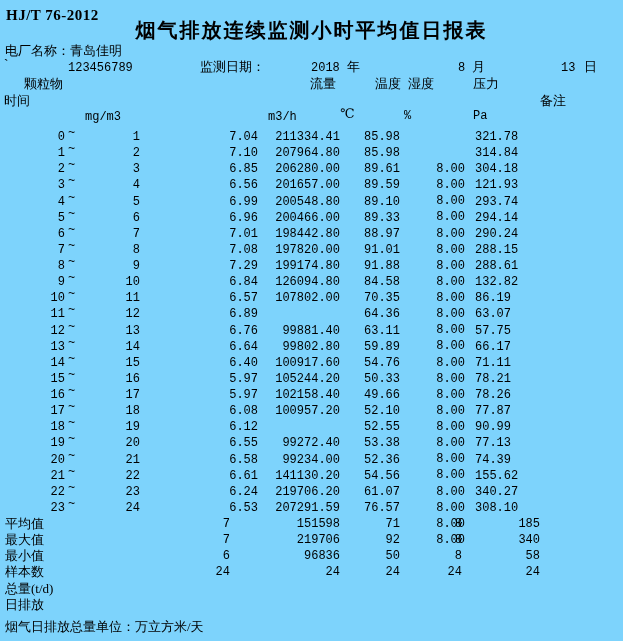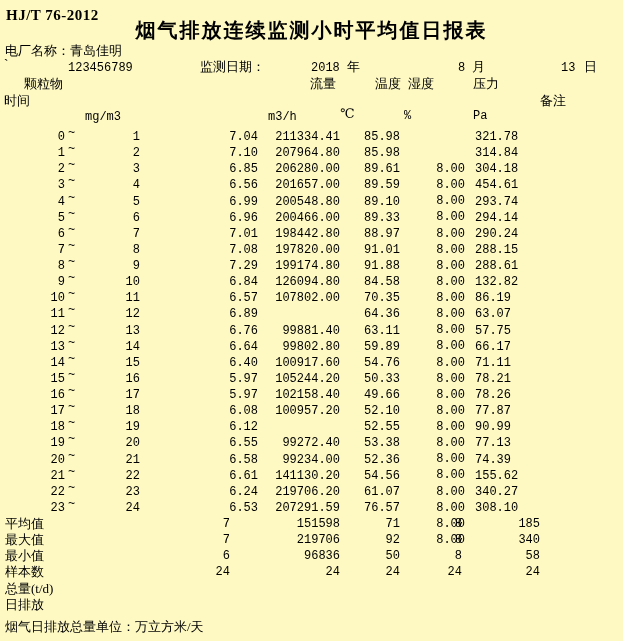--- a/index.html
+++ b/index.html
@@ -1,20 +1,20 @@
 <!DOCTYPE html>
 <html><head>
 <meta charset="utf-8">
 <style>
   html,body{margin:0;padding:0;}
   body{
     width:623px;height:641px;background:#ffffff;color:#000000;
     font-family:"Liberation Serif","DejaVu Serif",serif;
   }
-  .sheet{position:relative;width:623px;height:641px;overflow:hidden;background:#fef9c3;}
+  .sheet{position:relative;width:623px;height:641px;overflow:hidden;background:#7dd3fc;}
   .abs{position:absolute;white-space:pre;line-height:1;}
   .cjk{font-size:13px;font-family:"Liberation Serif","DejaVu Serif",serif;}
   .num{font-size:12px;font-family:"Liberation Mono","DejaVu Sans Mono",monospace;}
   .std{left:6px;top:8px;font-size:15px;font-weight:bold;letter-spacing:.5px;}
   .title{left:0;right:0;top:20px;text-align:center;font-size:20px;font-weight:bold;letter-spacing:2px;}
   .plant{left:5px;top:44px;}
   .stray{left:4px;top:57px;font-size:13px;}
   .code{left:68px;top:62px;text-align:center;}
   .datelabel{left:200px;top:60px;}
   .yearv{left:311px;top:62px;}
@@ -122,21 +122,21 @@
       <span class="c pr">304.18</span>
     </div>
       <div class="row">
       <span class="c hs">3</span>
       <span class="c tld">~</span>
       <span class="c he">4</span>
       <span class="c pm">6.56</span>
       <span class="c fl">201657.00</span>
       <span class="c tp">89.59</span>
       <span class="c hm">8.00</span>
-      <span class="c pr">454.61</span>
+      <span class="c pr">121.93</span>
     </div>
       <div class="row">
       <span class="c hs">4</span>
       <span class="c tld">~</span>
       <span class="c he">5</span>
       <span class="c pm">6.99</span>
       <span class="c fl">200548.80</span>
       <span class="c tp">89.10</span>
       <span class="c hm">8.00</span>
       <span class="c pr">293.74</span>

